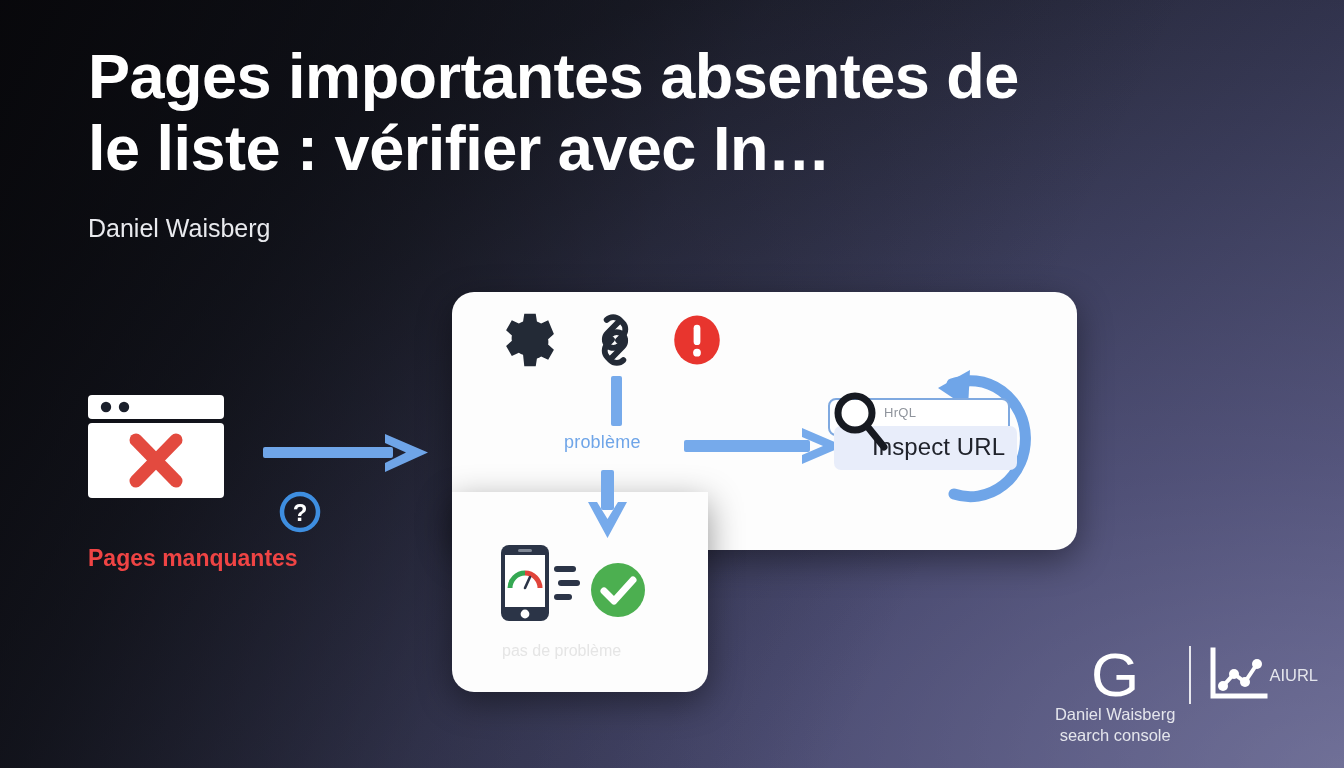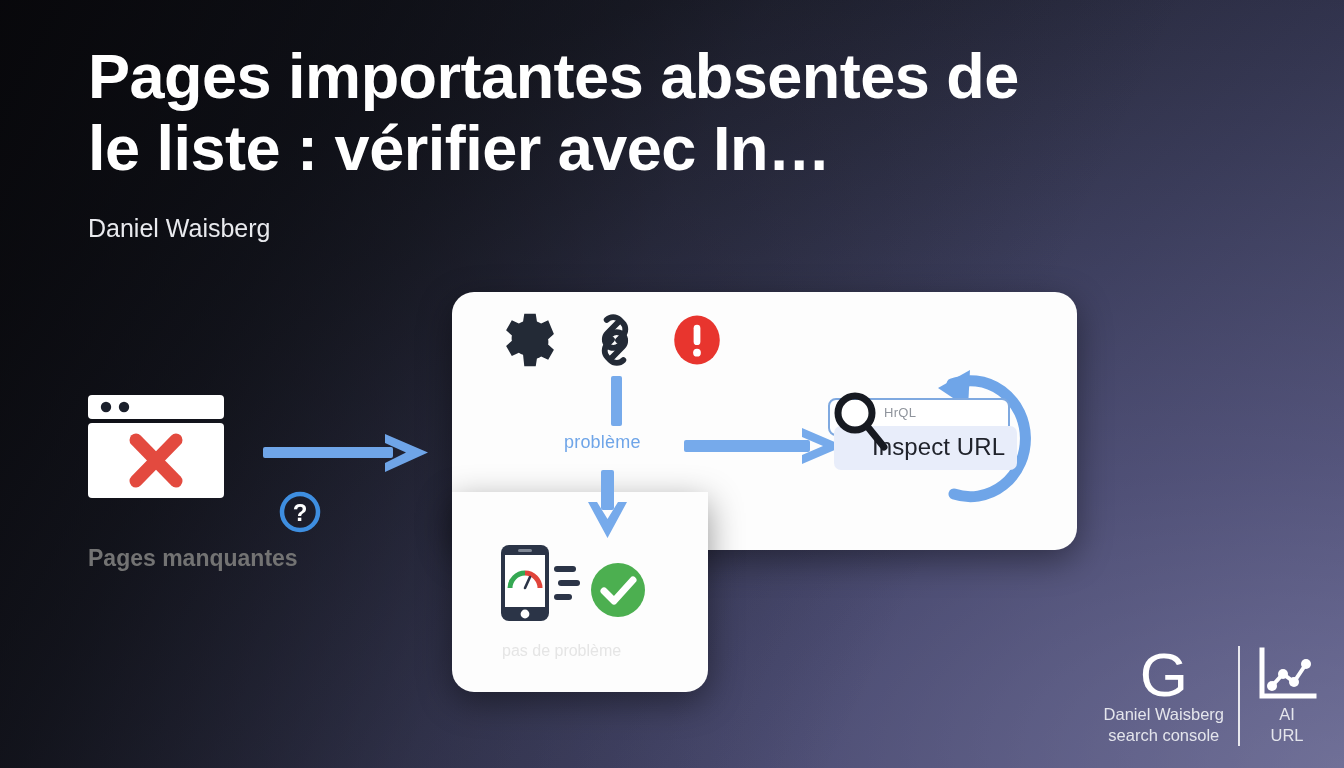--- a/index.html
+++ b/index.html
@@ -107,31 +107,31 @@
   #label-pas {
     position: absolute; left: 50px; top: 350px;
     color: #e5e5e5; font-size: 16px;
   }
 
   
   #browser-group { position: absolute; left: 88px; top: 395px; z-index: 5; }
   #browser-icon { width: 136px; height: 103px; }
   #pages-label {
     position: absolute; left: 0px; top: 150px;
-    color: #737373; font-size: 23px; font-weight: bold; white-space: nowrap;
+    color: #ef4444; font-size: 23px; font-weight: bold; white-space: nowrap;
   }
   #question-icon { position: absolute; left: 190px; top: 95px; width: 44px; height: 44px; }
 
   
   #left-arrow { position: absolute; left: 263px; top: 432px; width: 168px; height: 42px; z-index: 5; }
 
   
   #brand { position: absolute; right: 26px; bottom: 22px; display: flex; align-items: flex-start; gap: 14px; z-index: 6; }
   #brand-left  { display: flex; flex-direction: column; align-items: center; }
-  #brand-right { display: flex; flex-direction: column; align-items: center; padding-left: 14px; }
+  #brand-right { display: flex; flex-direction: row; align-items: center; padding-left: 14px; }
   #g-logo { font-size: 62px; line-height: 58px; color: #ffffff; font-family: "Liberation Sans", sans-serif; font-weight: normal; }
   .brand-text { color: #e4e5ec; font-size: 16.5px; line-height: 21px; text-align: center; white-space: nowrap; }
   #chart-icon { width: 62px; height: 58px; }
 </style>
 </head>
 <body>
 
 <div id="bg"></div>
 
 <div id="header">

